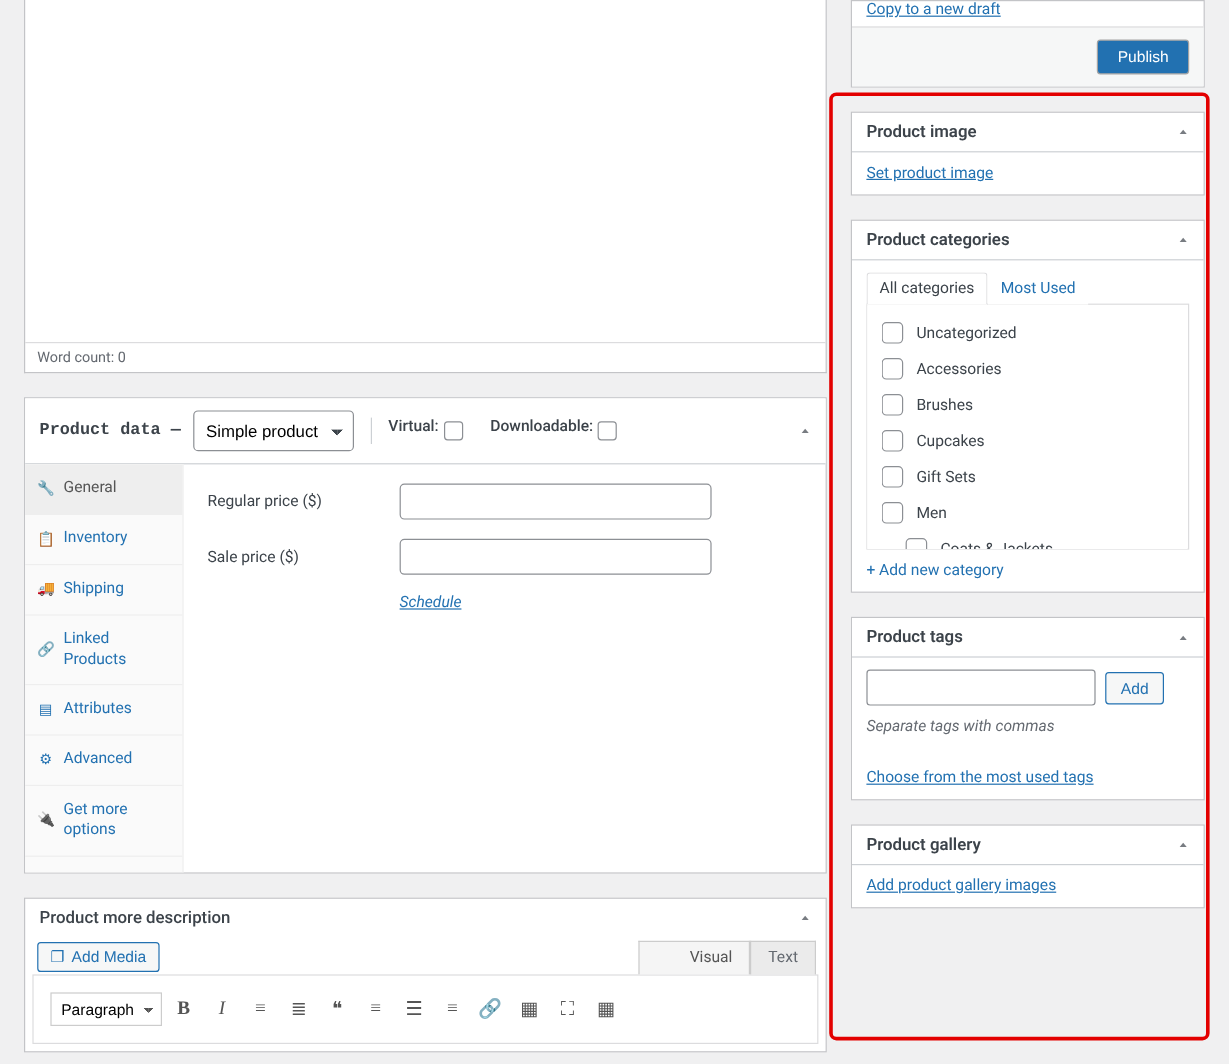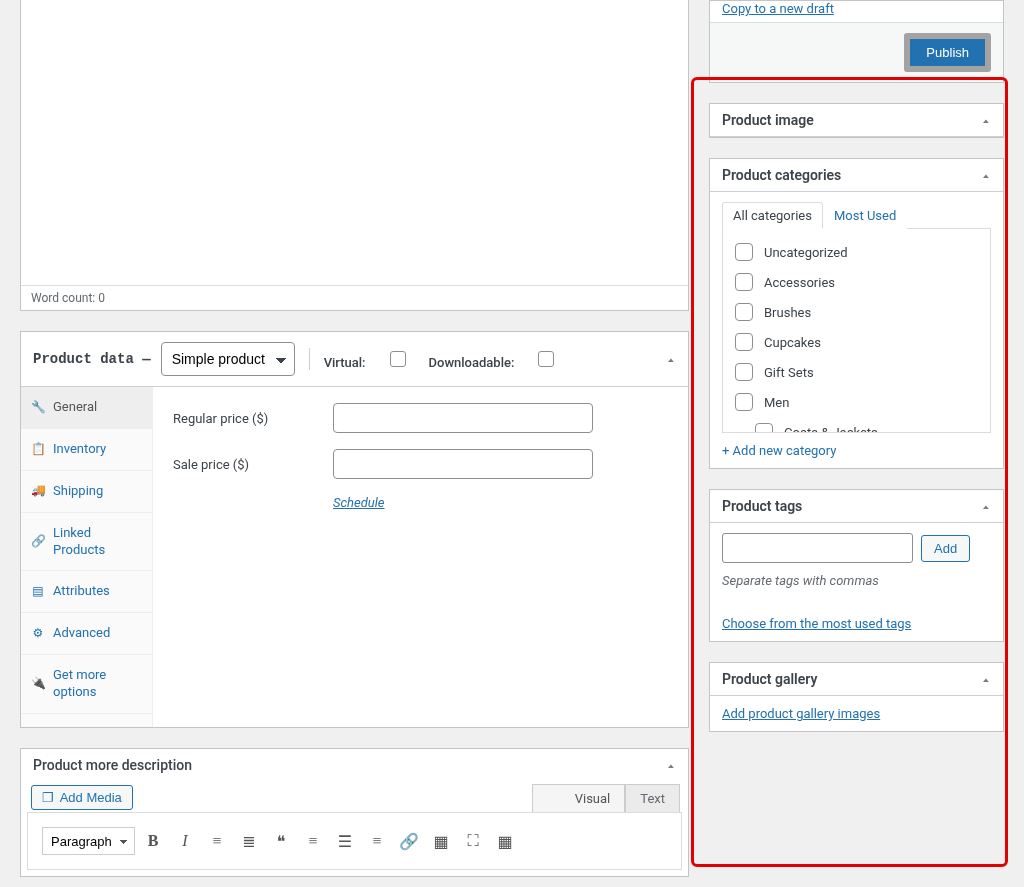--- a/index.html
+++ b/index.html
@@ -46,21 +46,21 @@
   select.pd-type {
     font-size:14px; padding:3px 28px 3px 10px; height:34px;
     border:1px solid #8c8f94; border-radius:4px; background:#fff;
     appearance:none;
     background-image: linear-gradient(45deg, transparent 50%, #3c434a 50%), linear-gradient(135deg, #3c434a 50%, transparent 50%);
     background-position: right 13px top 15px, right 8px top 15px;
     background-size: 5px 5px, 5px 5px;
     background-repeat: no-repeat;
   }
   .divider { width:1px; height:22px; background:#ccd0d4; margin:0 4px; }
-  .chk-label { font-size:13px; font-weight:500; color:#3c434a; display:flex; align-items:flex-end; gap:20px; }
+  .chk-label { font-size:13px; font-weight:500; color:#3c434a; display:flex; align-items:flex-start; gap:0; }
   input[type=checkbox].wp {
     width:16px; height:16px; border:1px solid #8c8f94; border-radius:3px;
     appearance:none; background:#fff;
   }
   .pd-toggle { margin-left:auto; color:#787c82; font-size:10px; transform: scaleY(0.6); }
   
   .pd-body { display:flex; min-height:340px; }
   .pd-tabs {
     width:132px; border-right:1px solid #eee; background:#fafafa;
     display:flex; flex-direction:column;
@@ -107,21 +107,21 @@
     background-size: 4px 4px, 4px 4px; background-repeat:no-repeat;
   }
   .tbtn {
     width:28px; height:28px; display:flex; align-items:center; justify-content:center;
     font-family: Georgia, serif; font-size:16px; color:#555; cursor:pointer;
   }
 
   
   .publish-row { display:flex; justify-content:flex-end; align-items:center; padding:10px 12px; border-top:1px solid #dcdcde; background:#f6f7f7; }
   .btn-primary {
-    background:#2271b1; color:#fff; border:6px solid #a3a3a3;
+    background:#2271b1; color:#fff; border:1px solid #a3a3a3;
     padding:6px 16px; border-radius:3px; font-size:13px; font-weight:400;
   }
   .draft-link { padding:0 12px 6px; }
   
   .cat-tabs { display:flex; font-size:13px; margin-bottom:-1px; }
   .cat-tab { padding:5px 10px; border:1px solid #dcdcde; border-bottom:none; background:#fff; border-radius:3px 3px 0 0; }
   .cat-tab.active { position:relative; z-index:2; border-bottom:1px solid #fff; }
   .cat-tab:not(.active) { border-color:transparent; color:#2271b1; }
   .cat-list {
     border:1px solid #dcdcde; height:205px; overflow-y:scroll;
@@ -261,20 +261,23 @@
         <div class="publish-row">
           <button class="btn-primary">Publish</button>
         </div>
       </div>
 
       <div class="panel">
         <div class="panel-header">
           <span>Product image</span>
           <span class="toggle">▲</span>
         </div>
+        <div class="panel-body">
+          <a href="#" class="link">Set product image</a>
+        </div>
       </div>
 
       <div class="panel">
         <div class="panel-header">
           <span>Product categories</span>
           <span class="toggle">▲</span>
         </div>
         <div class="panel-body">
           <div class="cat-tabs">
             <div class="cat-tab active">All categories</div>

